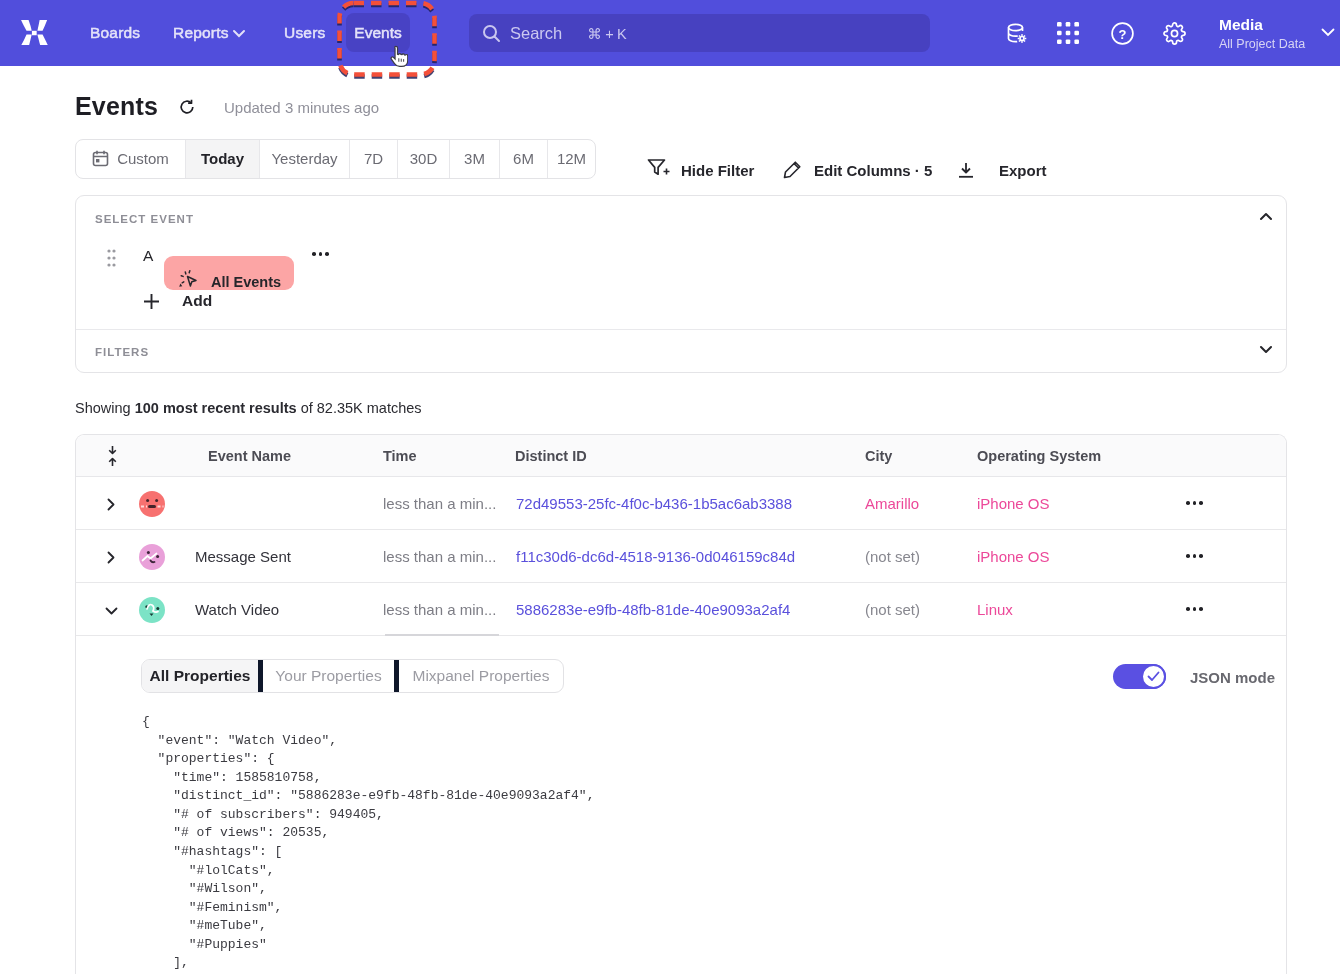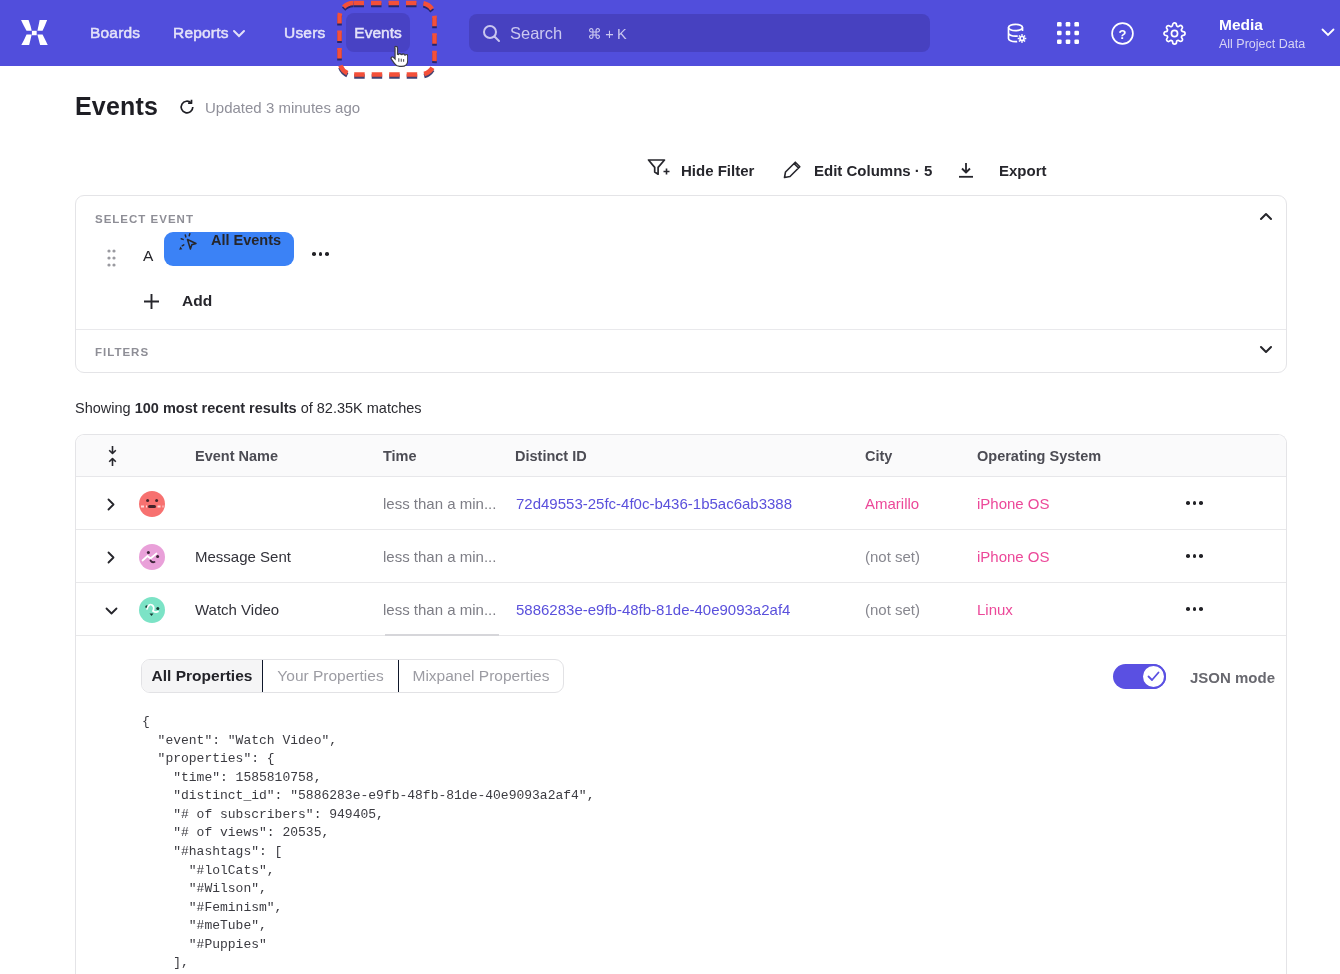--- a/index.html
+++ b/index.html
@@ -13,54 +13,54 @@
 #evbtn{position:absolute;left:346px;top:13px;width:64px;height:39px;background:#4842c4;border-radius:8px;color:#e4e2f9;font-size:15.5px;font-weight:400;text-align:center;line-height:39px;-webkit-text-stroke:.5px #e4e2f9}
 #searchpill{position:absolute;left:469px;top:14px;width:461px;height:38px;background:#4741c0;border-radius:8px;color:#cbc8f0;font-size:16.5px;line-height:38px}
 .navico{position:absolute;top:22px}
 #media{position:absolute;left:1219px;top:16px;color:#fff}
 #media .t1{font-size:15.5px;font-weight:700;line-height:17px}
 #media .t2{font-size:12.5px;color:#d8d5f4;line-height:16px;margin-top:3px}
 
 #dashbox{position:absolute;left:332px;top:-4px;width:110px;height:88px;pointer-events:none}
 
 #title{position:absolute;left:75px;top:92px;font-size:25px;font-weight:700;color:#1e1e24;letter-spacing:.2px}
-#updated{position:absolute;left:205px;top:99px;font-size:15px;color:#90909a}
+#updated{position:absolute;left:224px;top:99px;font-size:15px;color:#90909a}
 
 #datebar{position:absolute;left:75px;top:139px;width:521px;height:40px;border:1px solid #e3e3e6;border-radius:8px;display:flex;background:#fff}
 .seg{height:38px;line-height:38px;text-align:center;font-size:15px;color:#6b6b73;border-right:1px solid #e7e7ea;white-space:nowrap}
 .seg:last-child{border-right:none}
 .seg.on{background:#f4f4f5;color:#222228;font-weight:700}
 .ctrlbtn{position:absolute;top:139px;height:40px;display:flex;align-items:flex-end;font-size:15px;font-weight:700;color:#26262c}
 #searchevents{position:absolute;left:1066px;top:140px;width:221px;height:40px;background:#f4f4f5;border-radius:8px;display:flex;align-items:center}
 #searchevents span{color:#8d8d95;font-size:15px;margin-left:9px}
 
 #card1{position:absolute;left:75px;top:195px;width:1212px;height:178px;border:1px solid #e4e4e7;border-radius:9px;background:#fff}
 .cardlabel{font-size:11.5px;font-weight:700;color:#8e8e96;letter-spacing:1px}
-#chip{position:absolute;left:88px;top:36px;height:34px;background:#3b82f6;border-radius:9px;display:flex;align-items:flex-start;padding:0 13px}
+#chip{position:absolute;left:88px;top:60px;height:34px;background:#fca5a5;border-radius:9px;display:flex;align-items:flex-end;padding:0 13px}
 #chip span{font-size:14.5px;font-weight:700;color:#26262b;margin-left:11px}
 #addbtn{position:absolute;left:67px;top:96px;display:flex;align-items:center;font-size:15.5px;font-weight:700;color:#26262c}
 #filtrow{position:absolute;left:0;top:133px;width:100%;height:44px;border-top:1px solid #e9e9ec}
 
 #showing{position:absolute;left:75px;top:400px;font-size:14.5px;color:#2b2b31}
 
 #card2{position:absolute;left:75px;top:434px;width:1212px;height:560px;border:1px solid #e4e4e7;border-radius:9px 9px 0 0;border-bottom:none;background:#fff}
 #thead{position:absolute;left:0;top:0;width:100%;height:42px;background:#fafafb;border-bottom:1px solid #e7e7ea;border-radius:9px 9px 0 0}
 .th{position:absolute;top:0;height:42px;line-height:42px;font-size:14.5px;font-weight:700;color:#4c4c54}
 .row{position:absolute;left:0;width:100%;height:53px;border-bottom:1px solid #e8e8ea}
 .cell{position:absolute;top:0;height:53px;line-height:53px;font-size:15px;white-space:nowrap}
 .cname{color:#32323a}
 .ctime{color:#7d7d85}
 .cid{color:#5a50dc}
 .cval{color:#ec4899}
 .cgray{color:#87878f}
 .dots3{position:absolute;top:24px;display:flex;gap:3px}
 .dots3 i{width:3.6px;height:3.6px;border-radius:50%;background:#222227;display:block}
 
 #tabs{position:absolute;left:65px;top:224px;display:flex;height:34px;border:1px solid #e2e2e5;border-radius:9px;background:#fff;overflow:hidden}
-.tab{height:100%;display:flex;align-items:center;justify-content:center;font-size:15.5px;color:#9c9ca3;font-weight:400;border-right:1px solid #0f172a}
+.tab{height:100%;display:flex;align-items:center;justify-content:center;font-size:15.5px;color:#9c9ca3;font-weight:400;border-right:5px solid #0f172a}
 .tab:last-child{border-right:none}
 .tab.on{background:#f5f5f6;color:#232329;font-weight:700}
 #toggle{position:absolute;left:1037px;top:229px;width:53px;height:25px;background:#5a50e2;border-radius:13px}
 #toggle .knob{position:absolute;right:0;top:0;width:25px;height:25px;border-radius:50%;background:#fff;border:2px solid #5a50e2}
 #jsonmode{position:absolute;left:1114px;top:234px;font-size:15px;font-weight:700;color:#68686f}
 #json{position:absolute;left:66px;top:278px;font-family:"Liberation Mono",monospace;font-size:13px;line-height:18.56px;color:#3b3b41;white-space:pre}
 </style>
 </head>
 <body>
 <div id="page">
@@ -136,20 +136,34 @@
   </svg>
 </div>
 
 <div id="title">Events</div>
 <svg class="abs" style="left:179px;top:99px" width="16" height="16" viewBox="0 0 16 16" fill="none" stroke="#1e1e24" stroke-width="1.7">
   <path d="M13.8 8a5.8 5.8 0 1 1-1.7-4.1"></path>
   <path d="M12.5 0.8v3.4h-3.4" stroke-linejoin="round"></path>
 </svg>
 <div id="updated">Updated 3 minutes ago</div>
 
+<div id="datebar">
+  <div class="seg" style="width:110px"><svg style="vertical-align:-3px;margin-right:8px" width="17" height="17" viewBox="0 0 17 17" fill="none" stroke="#6b6b73" stroke-width="1.6">
+          <rect x="1.5" y="2.5" width="14" height="13" rx="2"></rect>
+          <path d="M1.5 6.5h14M5 0.8v3.4M12 0.8v3.4"></path>
+          <rect x="4" y="9" width="3.4" height="3.4" fill="#6b6b73" stroke="none"></rect>
+        </svg>Custom</div>
+  <div class="seg on" style="width:74px">Today</div>
+  <div class="seg" style="width:90px">Yesterday</div>
+  <div class="seg" style="width:48px">7D</div>
+  <div class="seg" style="width:52px">30D</div>
+  <div class="seg" style="width:50px">3M</div>
+  <div class="seg" style="width:48px">6M</div>
+  <div class="seg" style="width:47px">12M</div>
+</div>
 <div class="ctrlbtn" style="left:647px">
   <svg width="23" height="22" viewBox="0 0 23 22" fill="none" stroke="#26262c" stroke-width="1.7">
         <path d="M1.5 3h16l-6.4 7.4v6.8l-3.4-2.2v-4.6z" stroke-linejoin="round"></path>
         <path d="M16.5 14.5h6M19.5 11.5v6" stroke-width="1.6"></path>
       </svg>
   <span style="margin-left:11px">Hide Filter</span>
 </div>
 <div class="ctrlbtn" style="left:783px">
   <svg width="20" height="20" viewBox="0 0 20 20" fill="none" stroke="#26262c" stroke-width="1.6">
         <path d="M12.3 3.2l4.5 4.5L7 17.5l-5.5 1 1-5.5zM11 4.5l4.5 4.5" stroke-linejoin="round"></path>
@@ -207,21 +221,21 @@
 </div>
 
 <div id="showing">Showing <b>100 most recent results</b> of 82.35K matches</div>
 
 <div id="card2">
   <div id="thead">
     <svg class="abs" style="left:31px;top:11px" width="11" height="20" viewBox="0 0 11 20" fill="none" stroke="#26262c" stroke-width="1.6">
       <path d="M5.5 0v7M2.2 4.2L5.5 7.5 8.8 4.2" stroke-linejoin="round"></path>
       <path d="M5.5 20v-7M2.2 15.8L5.5 12.5 8.8 15.8" stroke-linejoin="round"></path>
     </svg>
-    <span class="th" style="left:119px">Event Name</span>
+    <span class="th" style="left:132px">Event Name</span>
     <span class="th" style="left:307px">Time</span>
     <span class="th" style="left:439px">Distinct ID</span>
     <span class="th" style="left:789px">City</span>
     <span class="th" style="left:901px">Operating System</span>
   </div>
 
   <div class="row" style="top:42px">
     <svg class="abs" style="left:31px;top:21px" width="8" height="13" viewBox="0 0 8 13">
           <path d="M1.5 1.5l5 5-5 5" stroke="#26262c" stroke-width="1.8" fill="none" stroke-linecap="round" stroke-linejoin="round"></path>
         </svg>
@@ -248,20 +262,21 @@
         </svg>
     <svg class="abs" style="left:63px;top:13.5px" width="26" height="26" viewBox="0 0 26 26">
       <circle cx="13" cy="13" r="13" fill="#e9a0d9"></circle>
       <circle cx="9.4" cy="8.6" r="1.5" fill="#3c2438"></circle>
           <circle cx="18.6" cy="12.4" r="1.5" fill="#3c2438"></circle>
       <path d="M3.5 16.5l5-4.5 3 2.5 6-5" stroke="#fff" stroke-width="1.7" fill="none" stroke-linecap="round" stroke-linejoin="round"></path>
       <path d="M11.5 16.5q1.5 2.5 4 1.5" stroke="#3c2438" stroke-width="1.8" fill="none" stroke-linecap="round"></path>
     </svg>
     <span class="cell cname" style="left:119px">Message Sent</span>
     <span class="cell ctime" style="left:307px">less than a min...</span>
+    <span class="cell cid" style="left:440px">f11c30d6-dc6d-4518-9136-0d046159c84d</span>
     <span class="cell cgray" style="left:789px">(not set)</span>
     <span class="cell cval" style="left:901px">iPhone OS</span>
     <div class="dots3" style="left:1110px">
           <i></i>
           <i></i>
           <i></i>
         </div>
   </div>
   <div class="row" style="top:148px">
     <svg class="abs" style="left:29px;top:24px" width="13" height="8" viewBox="0 0 13 8">

